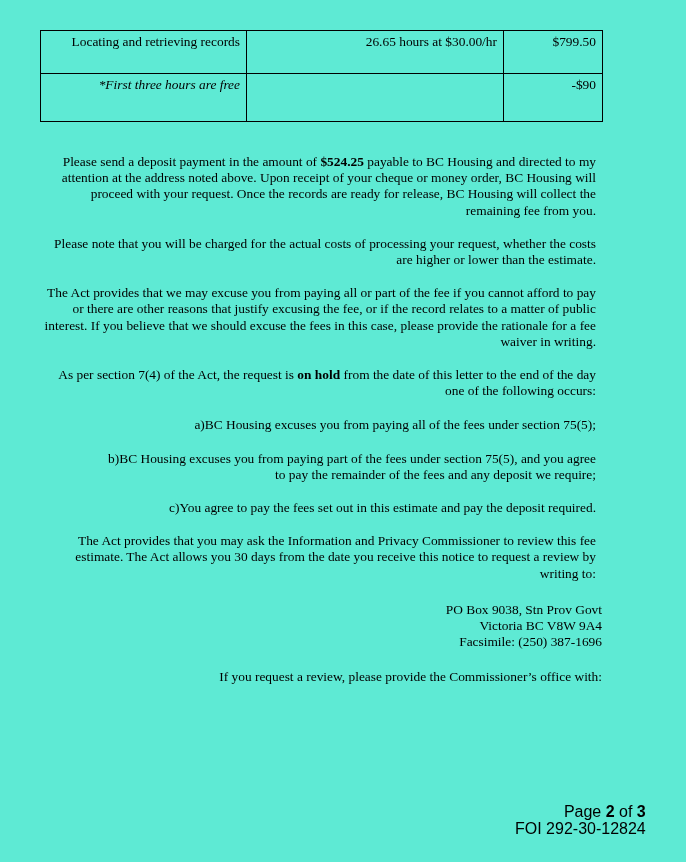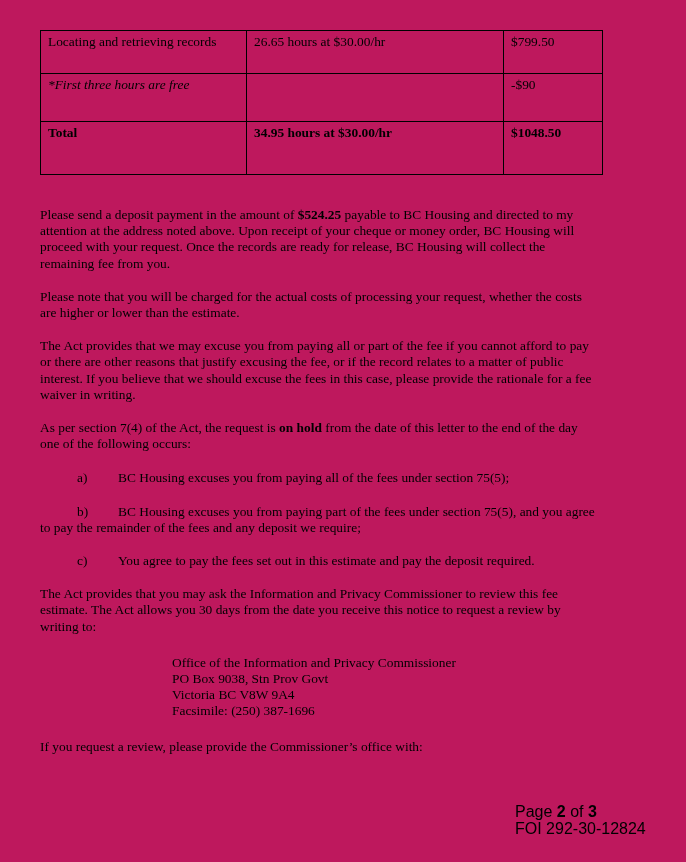--- a/index.html
+++ b/index.html
@@ -5,23 +5,24 @@
   html, body {
     margin: 0;
     padding: 0;
     background: #ffffff;
     color: #000000;
   }
   .page {
     position: relative;
     width: 686px;
     height: 862px;
-    background: #be185d;
+    background: #5eead4;
     font-family: "Liberation Serif", serif;
     overflow: hidden;
+    text-align: right;
   }
   .content {
     position: absolute;
     left: 40px;
     top: 30px;
     width: 562px;
     font-size: 13.4px;
     line-height: 16.2px;
   }
   table.fee-table {
@@ -85,46 +86,40 @@
         <tr class="row-1">
           <td>Locating and retrieving records</td>
           <td>26.65 hours at $30.00/hr</td>
           <td>$799.50</td>
         </tr>
         <tr class="row-3">
           <td class="italic">*First three hours are free</td>
           <td></td>
           <td>-$90</td>
         </tr>
-        <tr class="row-4">
-          <td class="bold">Total</td>
-          <td class="bold">34.95 hours at $30.00/hr</td>
-          <td class="bold">$1048.50</td>
-        </tr>
       </tbody>
     </table>
 
     <p class="para after-table"><span>Please send a deposit payment in the amount of </span><span style="font-weight: bold;">$524.25</span><span> payable to BC Housing and directed to my attention at the address noted above.  Upon receipt of your cheque or money order, BC Housing will proceed with your request.  Once the records are ready for release, BC Housing will collect the remaining fee from you.</span></p>
 
     <p class="para">Please note that you will be charged for the actual costs of processing your request, whether the costs are higher or lower than the estimate.</p>
 
     <p class="para">The Act provides that we may excuse you from paying all or part of the fee if you cannot afford to pay or there are other reasons that justify excusing the fee, or if the record relates to a matter of public interest.   If you believe that we should excuse the fees in this case, please provide the rationale for a fee waiver in writing.</p>
 
     <p class="para"><span>As per section 7(4) of the Act, the request is </span><span style="font-weight: bold;">on hold</span><span> from the date of this letter to the end of the day one of the following occurs:</span></p>
 
     <p class="list-item list-item-a"><span class="li-label">a)</span><span>BC Housing excuses you from paying all of the fees under section 75(5);</span></p>
 
     <p class="list-item"><span class="li-label">b)</span><span>BC Housing excuses you from paying part of the fees under section 75(5), and you agree to pay the remainder of the fees and any deposit we require;</span></p>
 
     <p class="list-item"><span class="li-label">c)</span><span>You agree to pay the fees set out in this estimate and pay the deposit required.</span></p>
 
     <p class="para">The Act provides that you may ask the Information and Privacy Commissioner to review this fee estimate.  The Act allows you 30 days from the date you receive this notice to request a review by writing to:</p>
 
     <div class="address-block">
-      <p>Office of the Information and Privacy Commissioner</p>
       <p>PO Box 9038, Stn Prov Govt</p>
       <p>Victoria BC V8W 9A4</p>
       <p>Facsimile: (250) 387-1696</p>
     </div>
 
     <p class="closing">If you request a review, please provide the Commissioner’s office with:</p>
 
   </div>
 
   <div class="footer">

